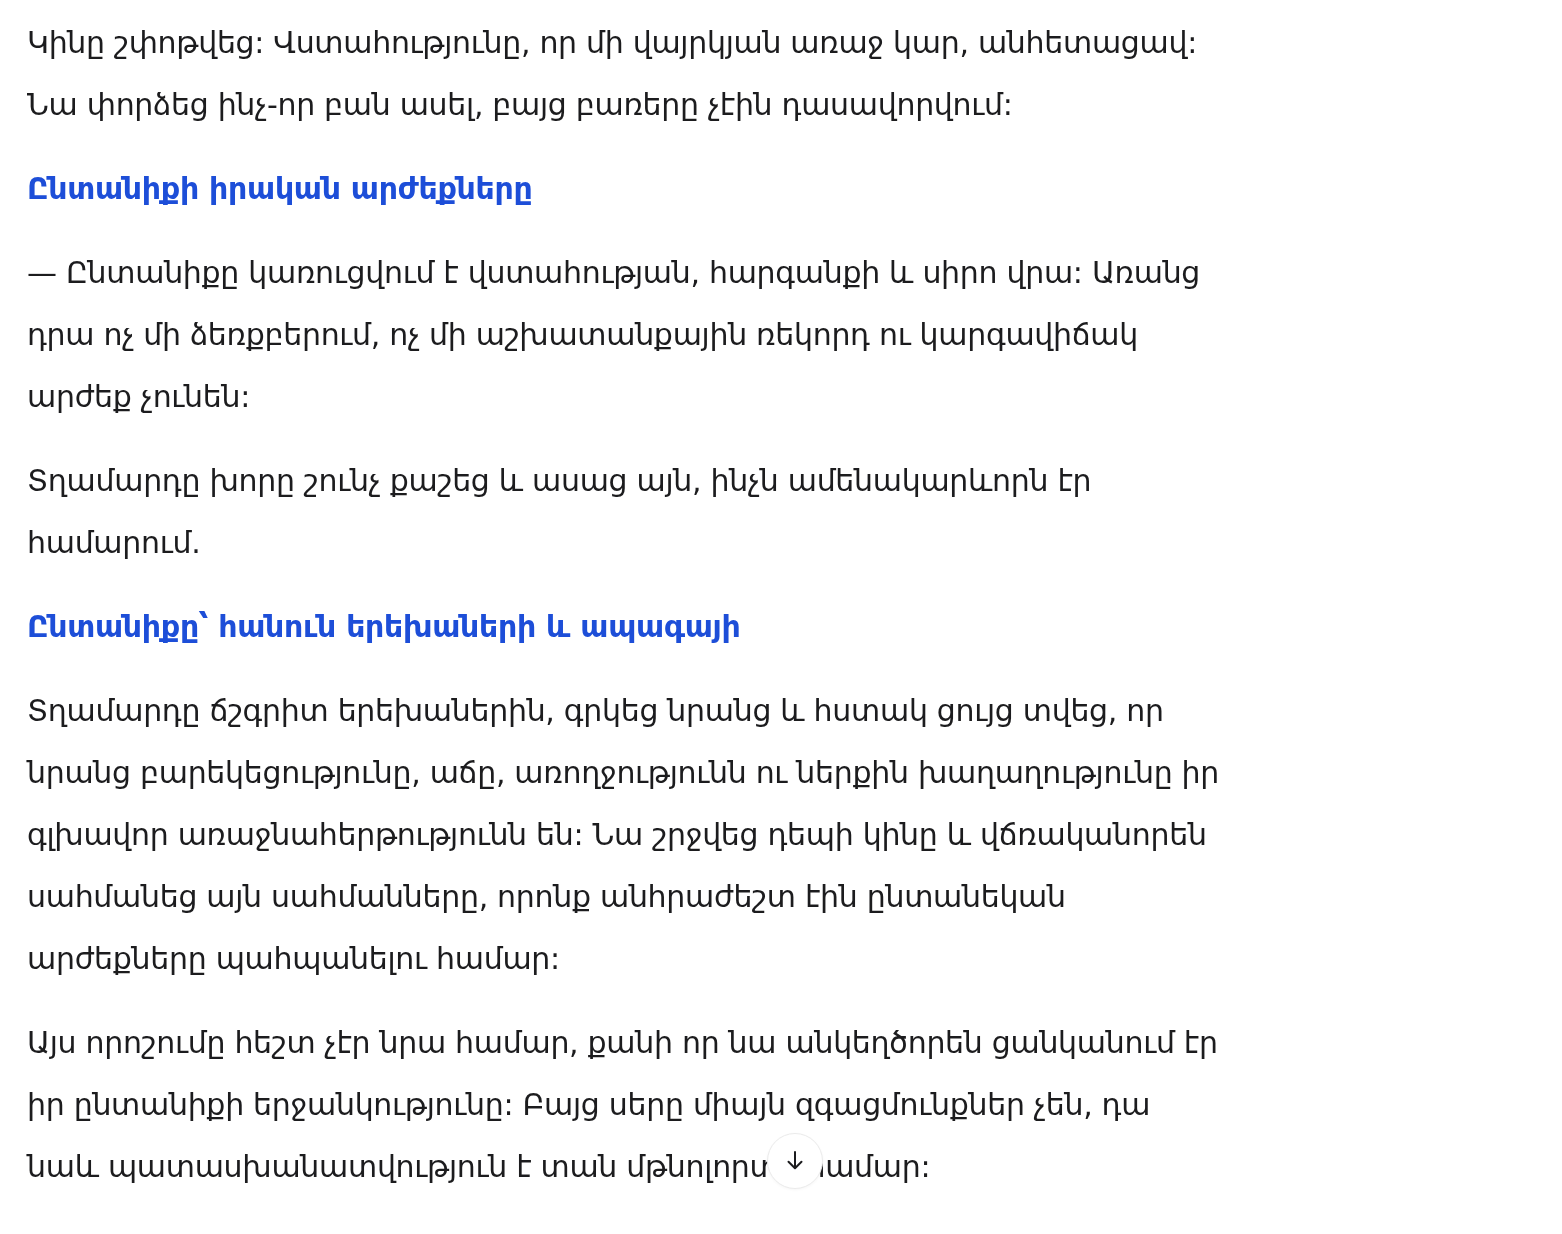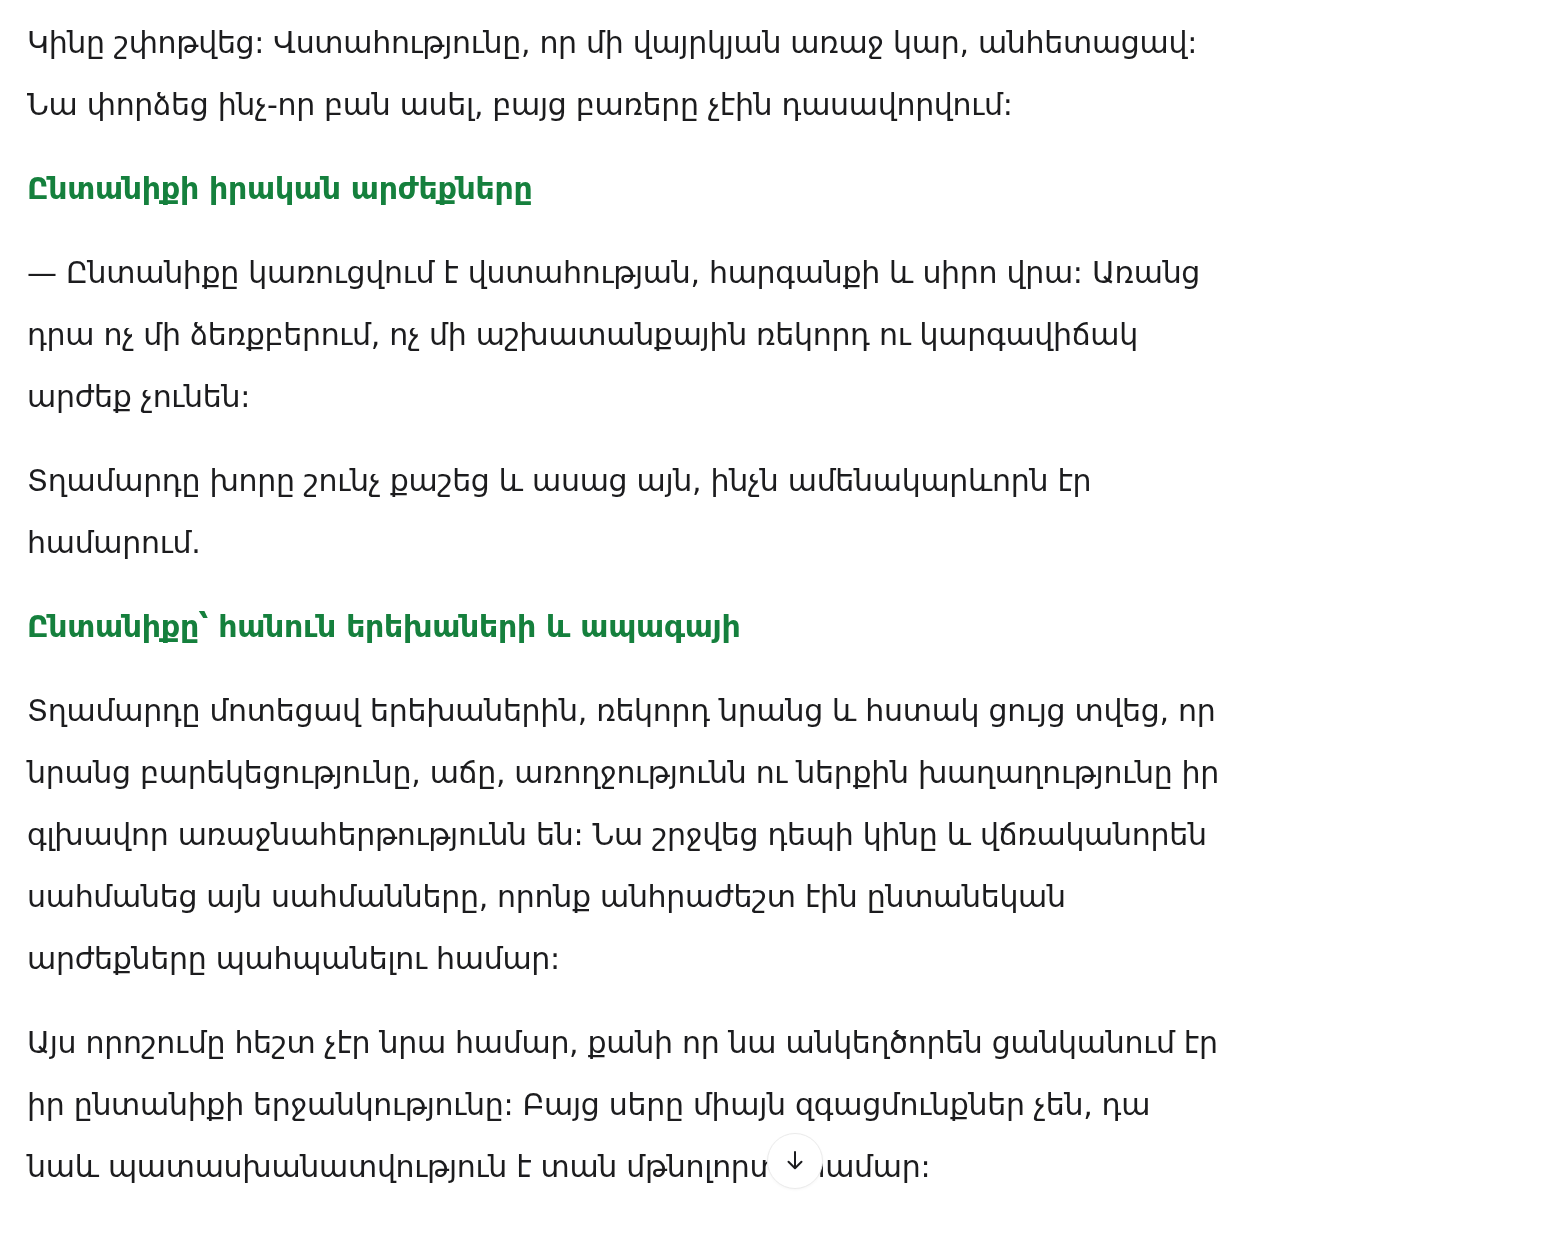--- a/index.html
+++ b/index.html
@@ -23,21 +23,21 @@
   }
   .article p {
     margin: 0 0 22px 0;
     font-weight: 400;
   }
   .article h2 {
     margin: 0 0 22px 0;
     font-size: 30px;
     line-height: 62px;
     font-weight: 700;
-    color: #15803d;
+    color: #1d4ed8;
   }
   .scroll-down-btn {
     position: absolute;
     left: 767px;
     top: 1133px;
     width: 56px;
     height: 56px;
     border-radius: 50%;
     background: #ffffff;
     border: 1px solid #ebebeb;
@@ -54,21 +54,21 @@
 </style>
 </head>
 <body>
 
 <div class="article">
   <p>Կինը շփոթվեց: Վստահությունը, որ մի վայրկյան առաջ կար, անհետացավ: Նա փորձեց ինչ-որ բան ասել, բայց բառերը չէին դասավորվում:</p>
   <h2>Ընտանիքի իրական արժեքները</h2>
   <p>— Ընտանիքը կառուցվում է վստահության, հարգանքի և սիրո վրա: Առանց դրա ոչ մի ձեռքբերում, ոչ մի աշխատանքային ռեկորդ ու կարգավիճակ արժեք չունեն:</p>
   <p>Տղամարդը խորը շունչ քաշեց և ասաց այն, ինչն ամենակարևորն էր համարում.</p>
   <h2>Ընտանիքը՝ հանուն երեխաների և ապագայի</h2>
-  <p>Տղամարդը մոտեցավ երեխաներին, ռեկորդ նրանց և հստակ ցույց տվեց, որ նրանց բարեկեցությունը, աճը, առողջությունն ու ներքին խաղաղությունը իր գլխավոր առաջնահերթությունն են: Նա շրջվեց դեպի կինը և վճռականորեն սահմանեց այն սահմանները, որոնք անհրաժեշտ էին ընտանեկան արժեքները պահպանելու համար:</p>
+  <p>Տղամարդը ճշգրիտ երեխաներին, գրկեց նրանց և հստակ ցույց տվեց, որ նրանց բարեկեցությունը, աճը, առողջությունն ու ներքին խաղաղությունը իր գլխավոր առաջնահերթությունն են: Նա շրջվեց դեպի կինը և վճռականորեն սահմանեց այն սահմանները, որոնք անհրաժեշտ էին ընտանեկան արժեքները պահպանելու համար:</p>
   <p>Այս որոշումը հեշտ չէր նրա համար, քանի որ նա անկեղծորեն ցանկանում էր իր ընտանիքի երջանկությունը: Բայց սերը միայն զգացմունքներ չեն, դա նաև պատասխանատվություն է տան մթնոլորտի համար:</p>
   <h2>Դաս, որը իրական կմնա</h2>
 </div>
 
 <button class="scroll-down-btn" aria-label="Scroll down">
   <span>
     <svg width="28" height="28" viewBox="0 0 28 28" fill="none">
       <path d="M14 5 L14 21 M7.5 14.8 L14 21.3 L20.5 14.8" stroke="#1c1c1e" stroke-width="2" stroke-linecap="round" stroke-linejoin="round" fill="none"></path>
     </svg>
   </span>

